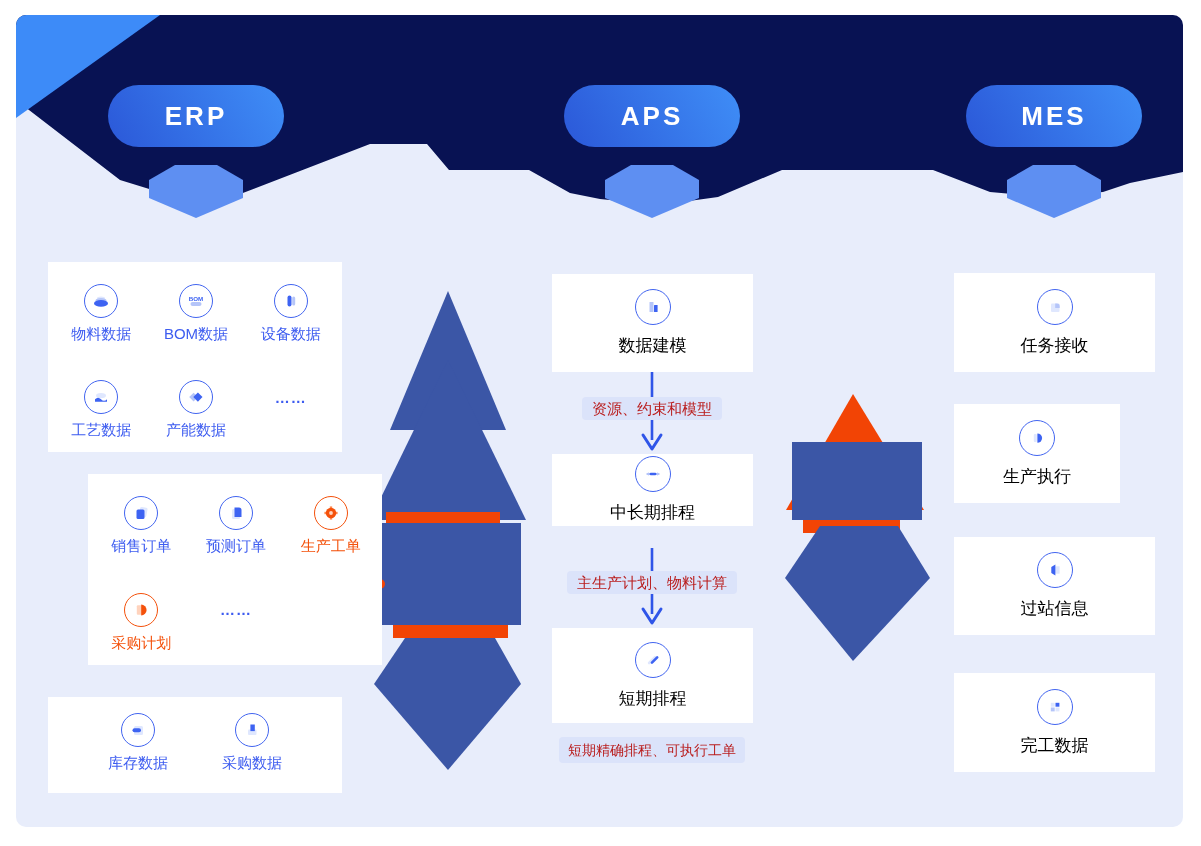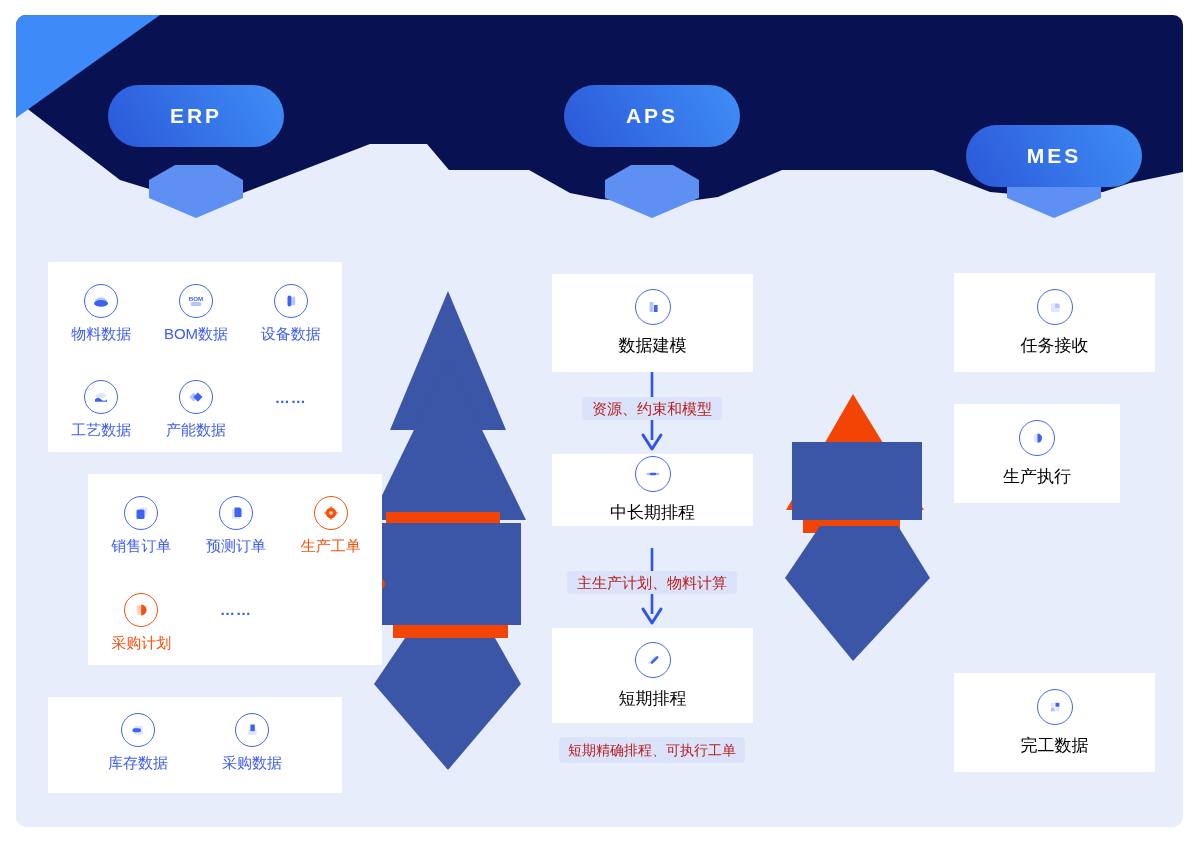--- a/index.html
+++ b/index.html
@@ -3,21 +3,21 @@
 <meta charset="utf-8">
 <style>
   html,body{margin:0;padding:0;background:#ffffff;}
   .stage{position:relative;width:1201px;height:846px;background:#ffffff;overflow:hidden;
          font-family:"Liberation Sans","DejaVu Sans",sans-serif;}
   .canvas{position:absolute;left:16px;top:15px;width:1167px;height:812px;
           background:#e8edfb;border-radius:10px;overflow:hidden;}
   .deco{position:absolute;left:0;top:0;pointer-events:none;}
   .pill{position:absolute;width:176px;height:62px;border-radius:31px;
         background:linear-gradient(60deg,#2b58d8 0%,#3f8ef7 100%);
-        color:#ffffff;font-size:21px;font-weight:bold;letter-spacing:3px;
+        color:#ffffff;font-size:26px;font-weight:bold;letter-spacing:3px;
         display:flex;align-items:center;justify-content:center;z-index:3;}
   .card{position:absolute;background:#ffffff;z-index:2;}
   .grid3{display:grid;grid-template-columns:repeat(3,1fr);row-gap:24px;padding:22px 4px 0 6px;}
   .row2{display:flex;justify-content:center;gap:54px;padding-top:16px;}
   .item{display:flex;flex-direction:column;align-items:center;}
   .circ{width:34px;height:34px;border-radius:50%;border:1.5px solid #4265f0;background:#fff;
         display:flex;align-items:center;justify-content:center;box-sizing:border-box;}
   .item .lbl{margin-top:7px;font-size:15px;color:#3d5cf0;font-weight:500;white-space:nowrap;}
   .tone-orange .circ{border-color:#f4510b;}
   .tone-orange .lbl{color:#f4510b;}
@@ -66,21 +66,21 @@
         <polygon fill="#3b56a6" points="804,511 882,511 914,563 837,646 769,563"></polygon>
       </g>
     </svg>
 
     <div class="pill" style="left:92px;top:70px;">
       <span>ERP</span>
     </div>
     <div class="pill" style="left:548px;top:70px;">
       <span>APS</span>
     </div>
-    <div class="pill" style="left:950px;top:70px;margin-top:40px;">
+    <div class="pill" style="left:950px;top:70px;">
       <span>MES</span>
     </div>
 
     <div class="card grid3" style="left:32px;top:247px;width:294px;height:190px;box-sizing:border-box;">
       <div class="item">
         <div class="circ">
           <svg class="ic" width="20" height="20" viewBox="0 0 20 20">
             <ellipse cx="10" cy="7.2" rx="4" ry="1.8" fill="#dfe7fe"></ellipse>
             <ellipse cx="10" cy="9.5" rx="5.5" ry="2.4" fill="#b5c5f9"></ellipse>
             <ellipse cx="10" cy="12.4" rx="7" ry="3.4" fill="#3d63f2"></ellipse>
@@ -261,20 +261,29 @@
     <div class="card step-card" style="left:938px;top:389px;width:166px;height:99px;">
       <div class="circ">
         <svg class="ic" width="20" height="20" viewBox="0 0 20 20">
           <rect x="6.8" y="6" width="3" height="8" rx="1" fill="#dfe7fe"></rect>
           <path d="M10.4 5.4 a4.7 4.7 0 0 1 0 9.4 z" fill="#3d63f2"></path>
         </svg>
       </div>
       <span class="lbl">生产执行</span>
     </div>
 
+    <div class="card step-card" style="left:938px;top:522px;width:201px;height:98px;">
+      <div class="circ">
+        <svg class="ic" width="20" height="20" viewBox="0 0 20 20">
+          <rect x="10.4" y="6.3" width="4.2" height="7.4" fill="#dfe7fe"></rect>
+          <path d="M6.3 7 l4.1 -2.4 v10.8 l-4.1 -2.4 z" fill="#3d63f2"></path>
+        </svg>
+      </div>
+      <span class="lbl">过站信息</span>
+    </div>
 
     <div class="card step-card" style="left:938px;top:658px;width:201px;height:99px;">
       <div class="circ">
         <svg class="ic" width="20" height="20" viewBox="0 0 20 20">
           <rect x="5.8" y="5.8" width="3.9" height="3.9" fill="#dfe7fe"></rect>
           <rect x="5.8" y="10.5" width="3.9" height="3.9" fill="#b5c5f9"></rect>
           <rect x="10.5" y="10.5" width="3.9" height="3.9" fill="#dfe7fe"></rect>
           <rect x="10.5" y="5.8" width="3.9" height="3.9" fill="#3d63f2"></rect>
         </svg>
       </div>

